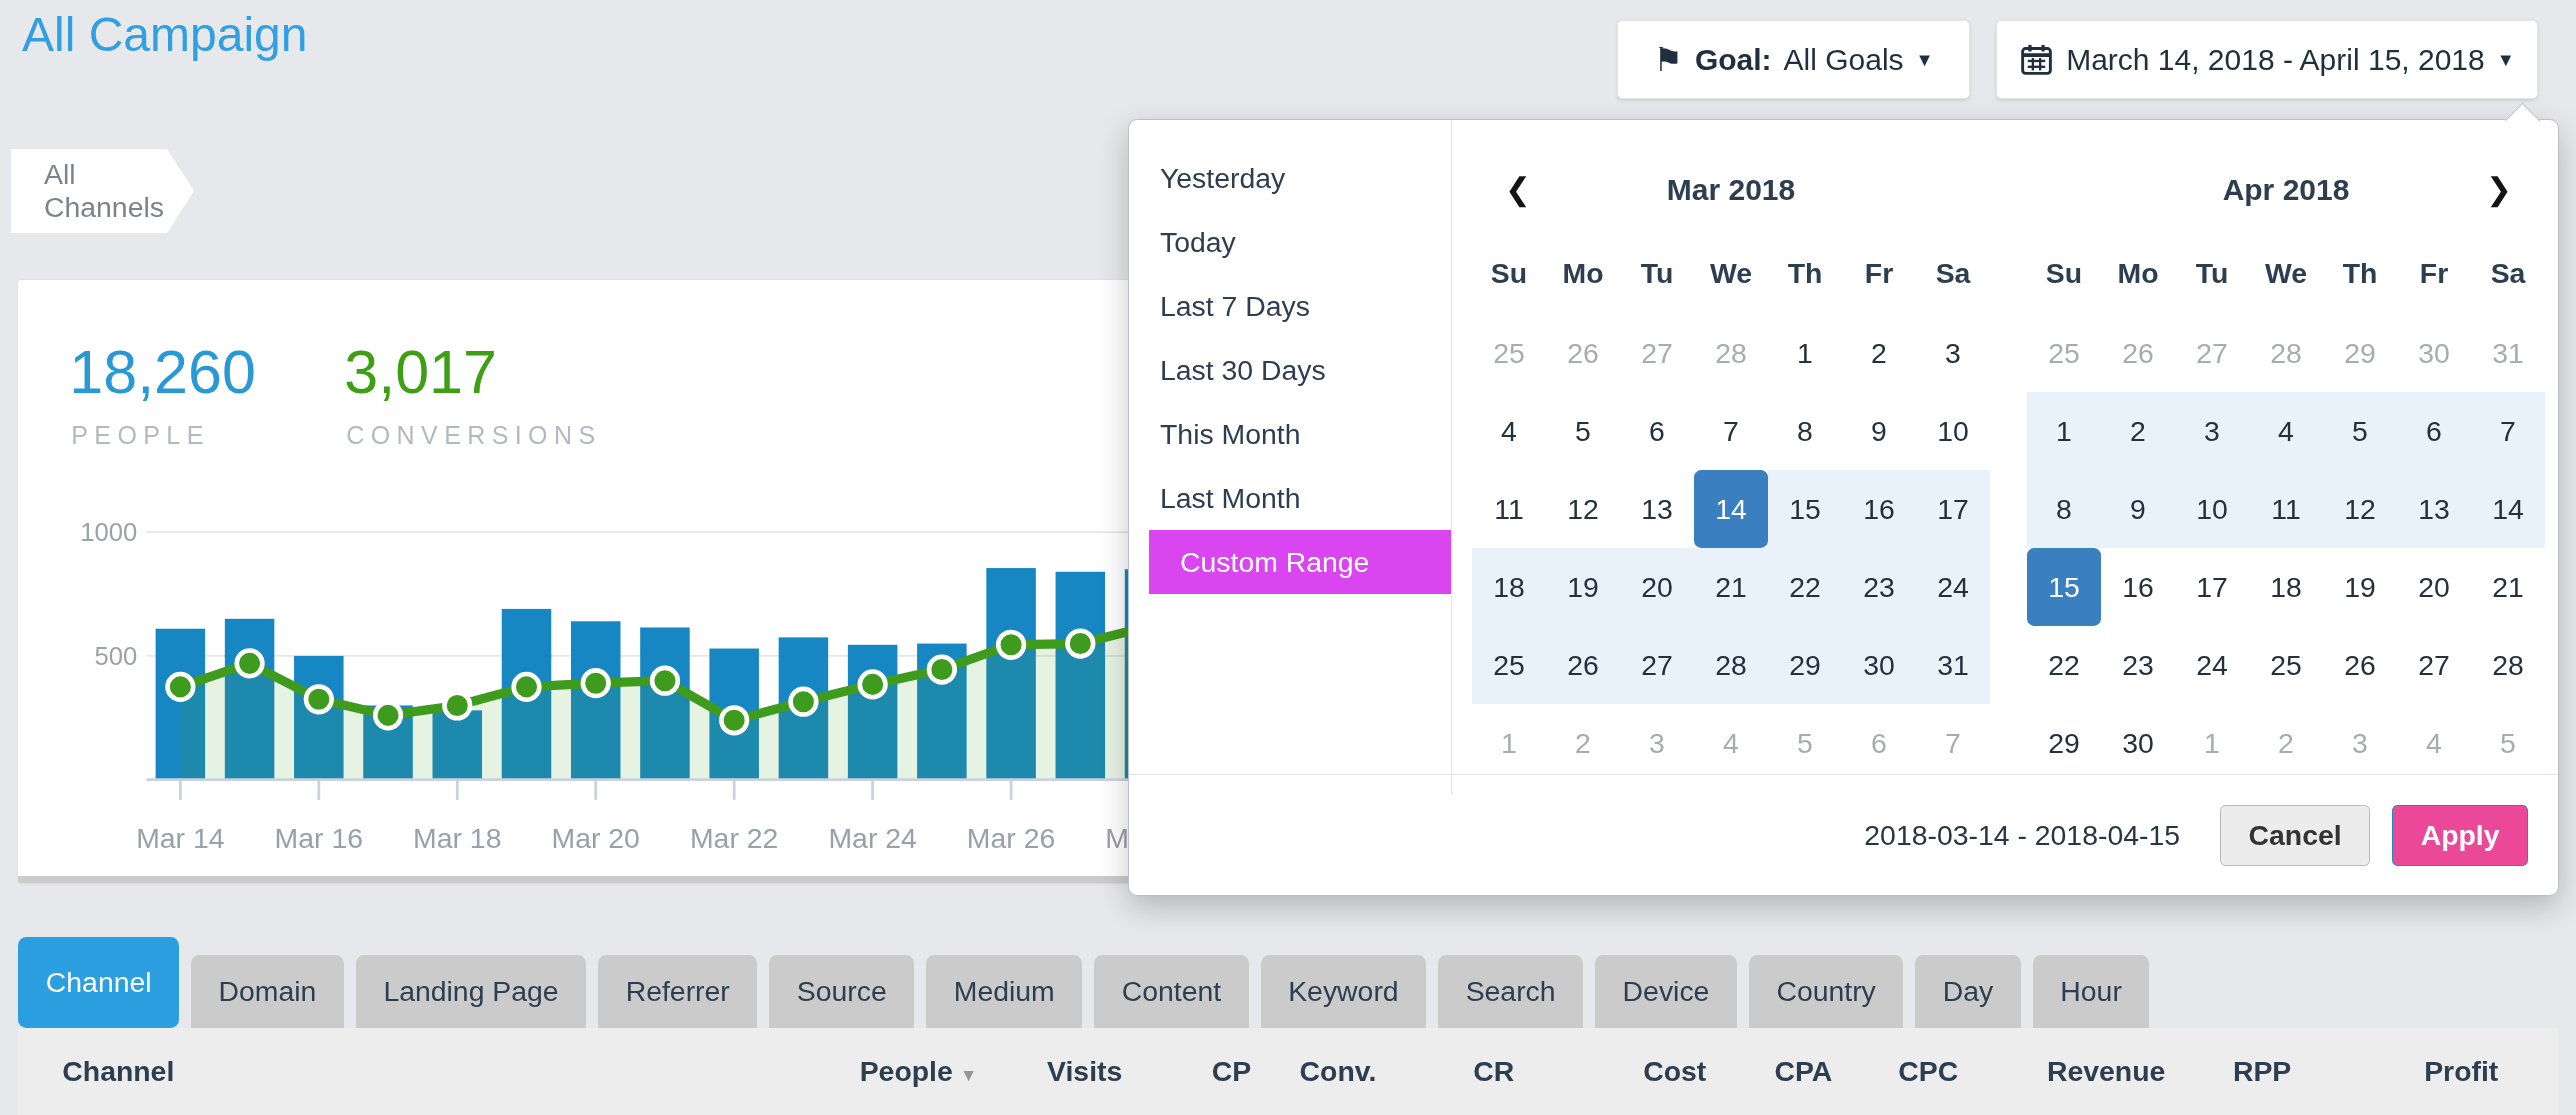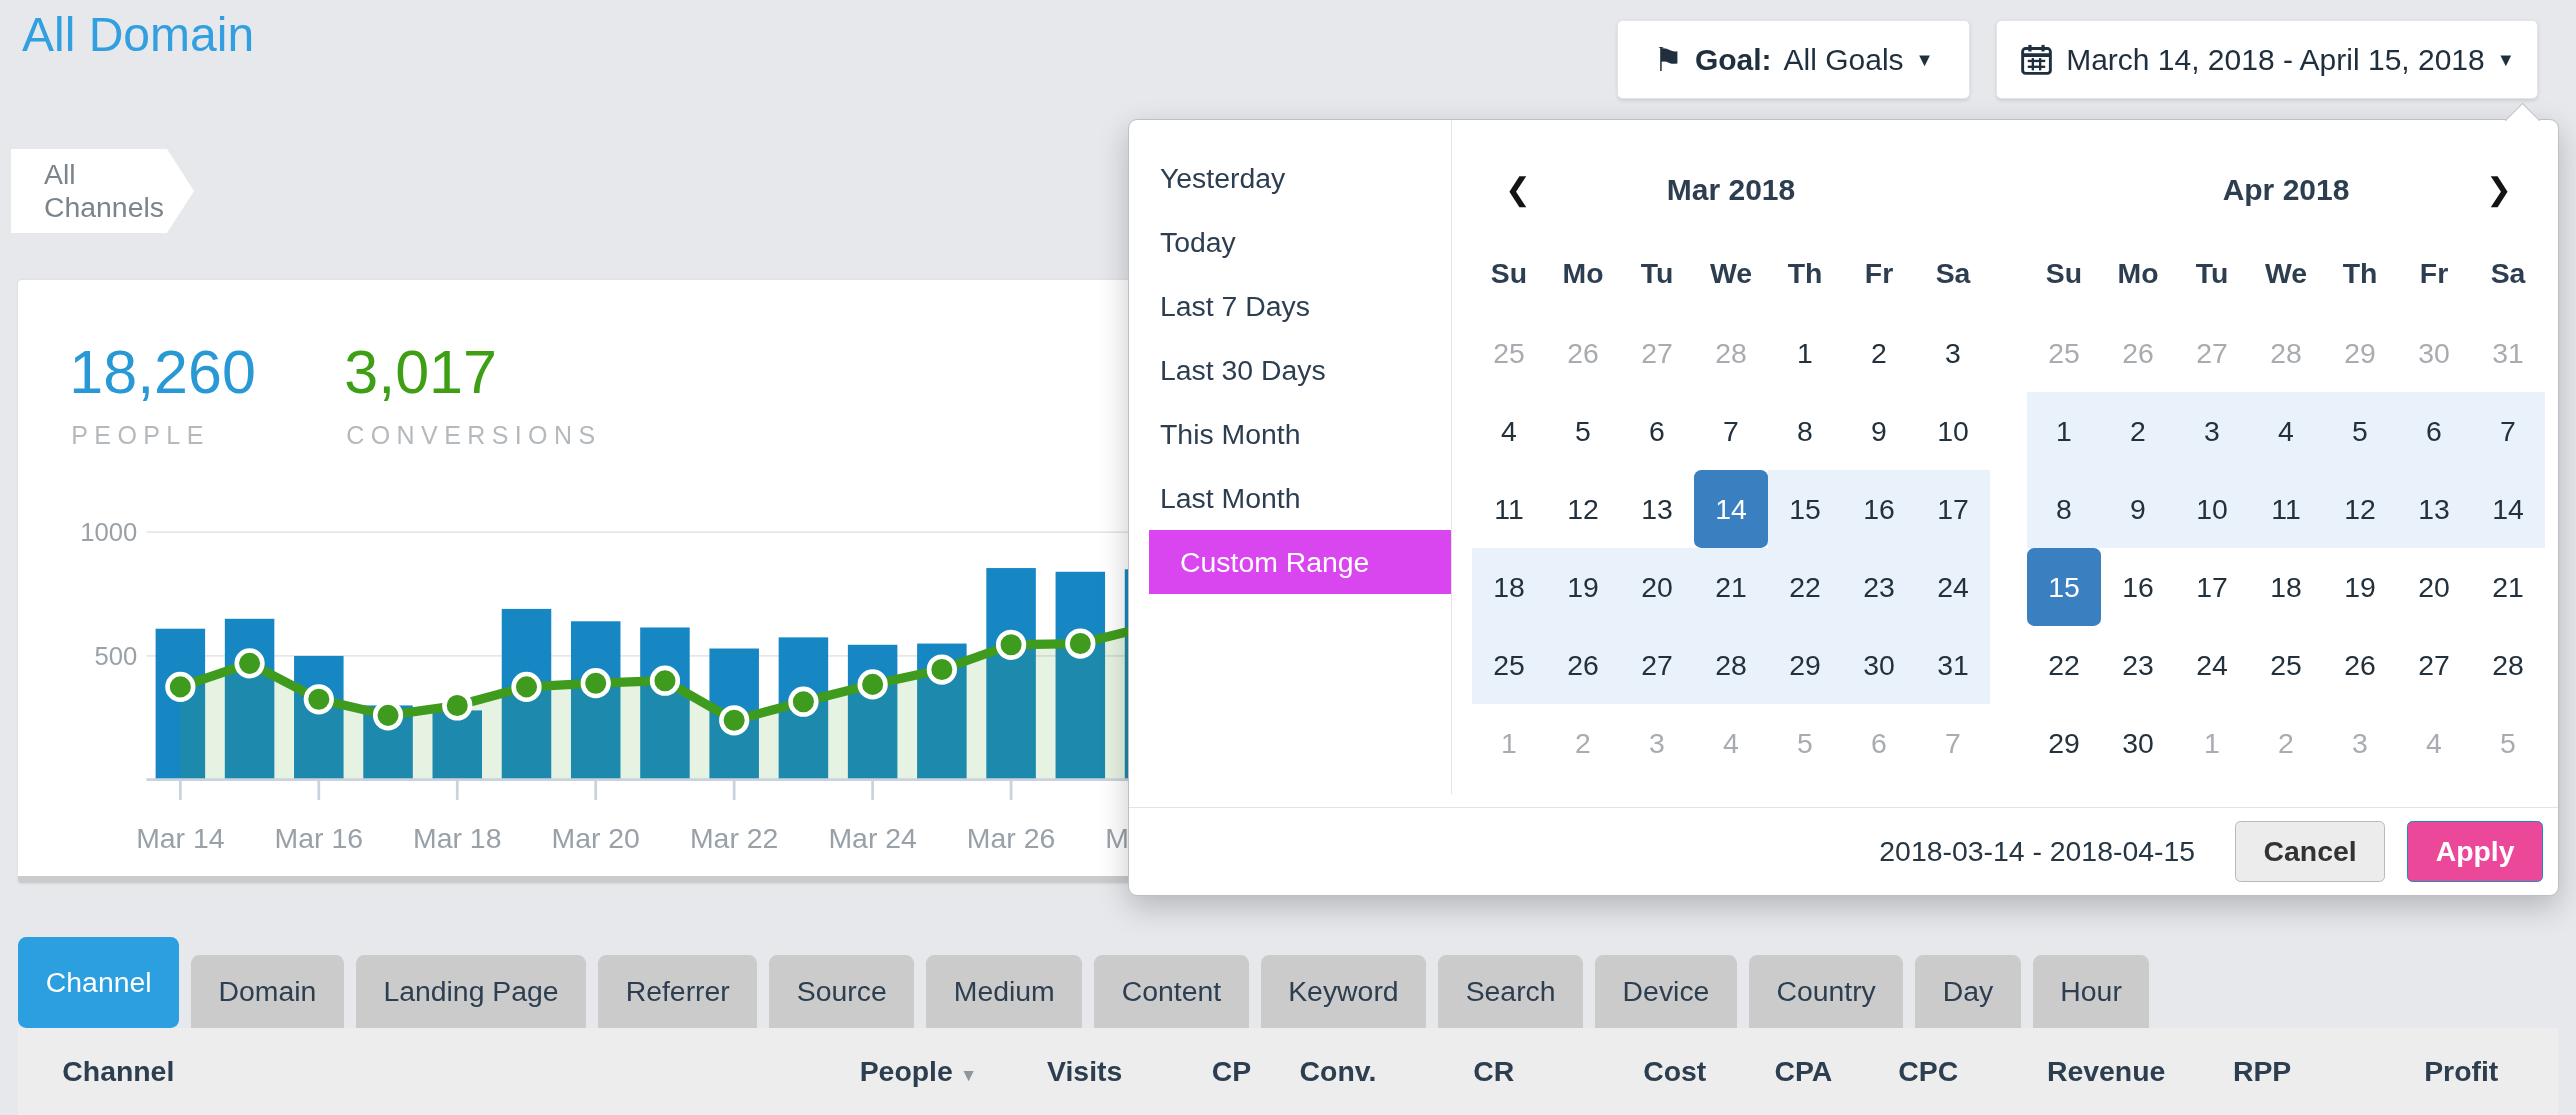--- a/index.html
+++ b/index.html
@@ -54,22 +54,22 @@
   .chev.prev{left:33px;}
   .chev.next{right:33px;}
   .cal-weekdays{display:flex;margin-top:29px;height:55px;}
   .wd{flex:1;text-align:center;line-height:55px;font-size:28.4px;font-weight:bold;color:#2c3e50;}
   .cal-grid{margin-top:13px;}
   .cal-row{display:flex;height:78px;}
   .day{flex:1;text-align:center;line-height:78px;font-size:28.4px;color:#23313d;cursor:pointer;}
   .day.muted{color:#a8acb0;}
   .day.range{background:#e9f2fa;}
   .day.selected{background:#3a7fc0;color:#fff;border-radius:7.3px;}
-  #dp-footer{position:absolute;left:0;right:0;bottom:0;height:88px;border-top:0.9px solid #e4e4e4;
-             display:flex;align-items:center;justify-content:flex-end;padding-right:15px;box-sizing:border-box;}
+  #dp-footer{position:absolute;left:0;right:0;bottom:0;height:121px;border-top:0.9px solid #e4e4e4;
+             display:flex;align-items:center;justify-content:flex-end;padding-right:30px;box-sizing:border-box;}
   #range-label{font-size:28.4px;color:#263645;margin-right:40px;}
   .dp-btn{height:61px;padding:0 27.5px;font-size:28.4px;font-weight:bold;border-radius:5.5px;cursor:pointer;
           font-family:"Liberation Sans","DejaVu Sans",sans-serif;}
   #cancel-btn{color:#333;background:#ececec;border:0.9px solid #b9b9b9;margin-right:22px;}
   #apply-btn{color:#fff;background:#ec4899;border:0.9px solid #1b8cc2;}
 
   
   #tabs{position:absolute;left:18.3px;top:937px;height:91px;display:flex;align-items:flex-end;gap:12px;z-index:5;}
   .tab{height:73px;line-height:73px;padding:0 27.5px;background:#cbcbcb;color:#2c3e50;font-size:28.4px;
        border-radius:8.3px 8.3px 0 0;cursor:pointer;white-space:nowrap;}
@@ -79,21 +79,21 @@
          box-sizing:border-box;padding-right:60px;z-index:4;}
   .th{text-align:right;white-space:nowrap;}
   .th.first{flex:1;text-align:left;padding-left:44px;}
   .sort{color:#8f979d;font-size:17.4px;margin-left:7.3px;}
 </style>
 </head>
 <body>
 
 <div id="screen">
 
-  <div id="page-title">All Domain</div>
+  <div id="page-title">All Campaign</div>
 
   <div id="goal-btn" class="tool-btn">
     <span class="flag-glyph">⚑</span>
     <span class="bold">Goal:</span>
     <span>All Goals</span>
     <span class="caret">▼</span>
   </div>
 
   <div id="date-btn" class="tool-btn">
     <span style="display:inline-flex;">

